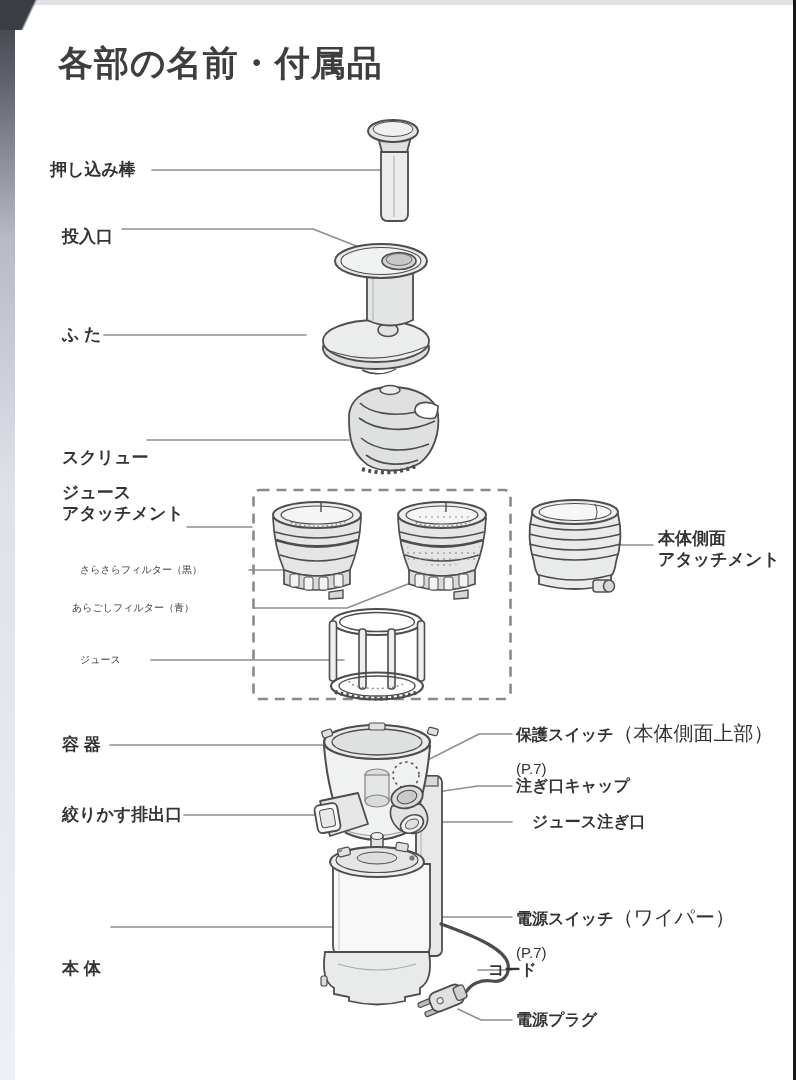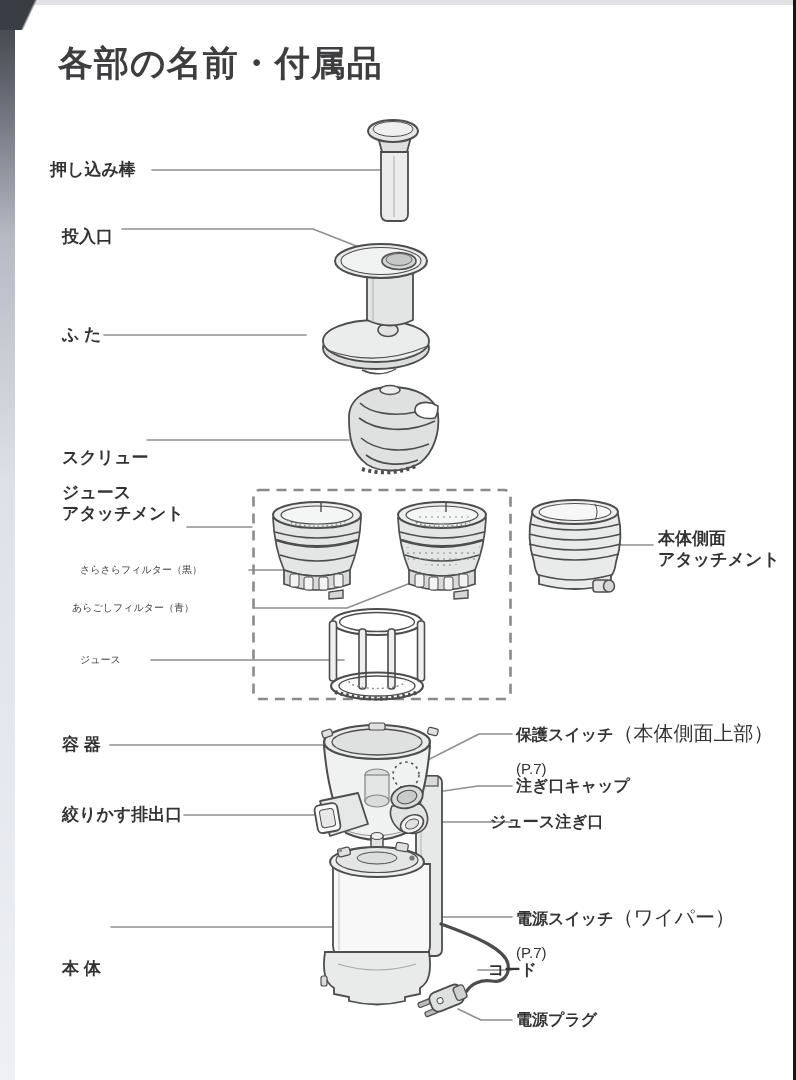--- a/index.html
+++ b/index.html
@@ -237,21 +237,21 @@
 
   <div class="lbl b17x2" style="left:658px;top:528px">
     <div>本体側面</div>
     <div>アタッチメント</div>
   </div>
   <div class="lbl comp" style="left:516px;top:723px">
     <span>保護スイッチ</span><span class="loc">（本体側面上部）</span>
     <div class="pref">(P.7)</div>
   </div>
   <div class="lbl comp" style="left:516px;top:776px">注ぎ口キャップ</div>
-  <div class="lbl comp" style="left:490px;top:812px">ジュース注ぎ口</div>
+  <div class="lbl comp" style="left:532px;top:812px">ジュース注ぎ口</div>
   <div class="lbl comp" style="left:516px;top:907px">
     <span>電源スイッチ</span><span class="loc">（ワイパー）</span>
     <div class="pref">(P.7)</div>
   </div>
   <div class="lbl comp" style="left:488px;top:960px">コード</div>
   <div class="lbl comp" style="left:516px;top:1010px">電源プラグ</div>
 
 </div>
 
 </body></html>

